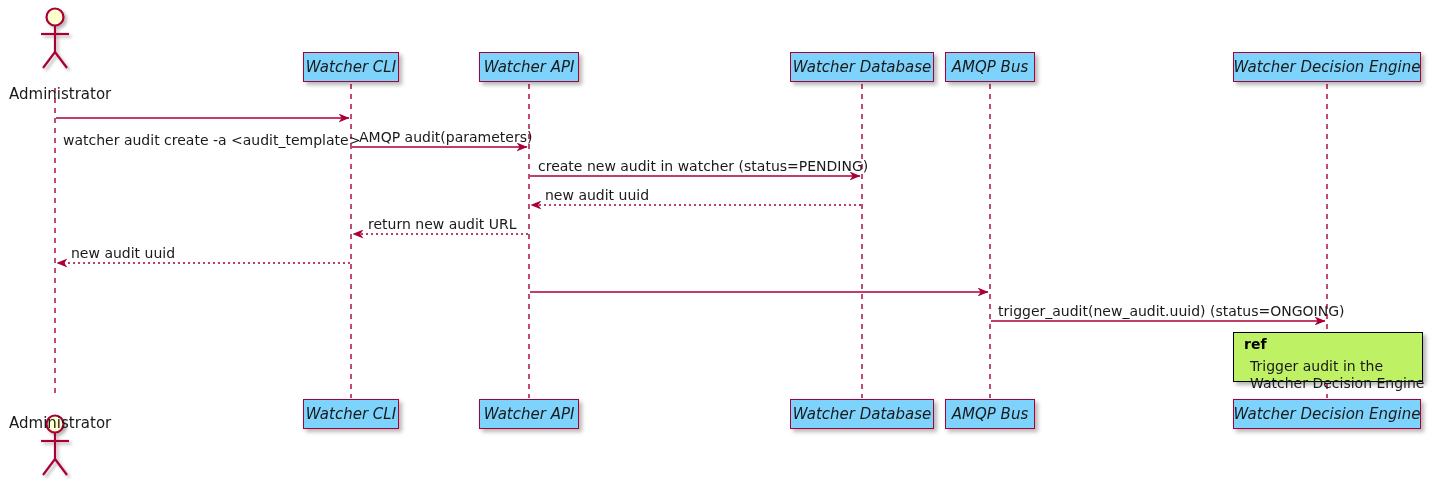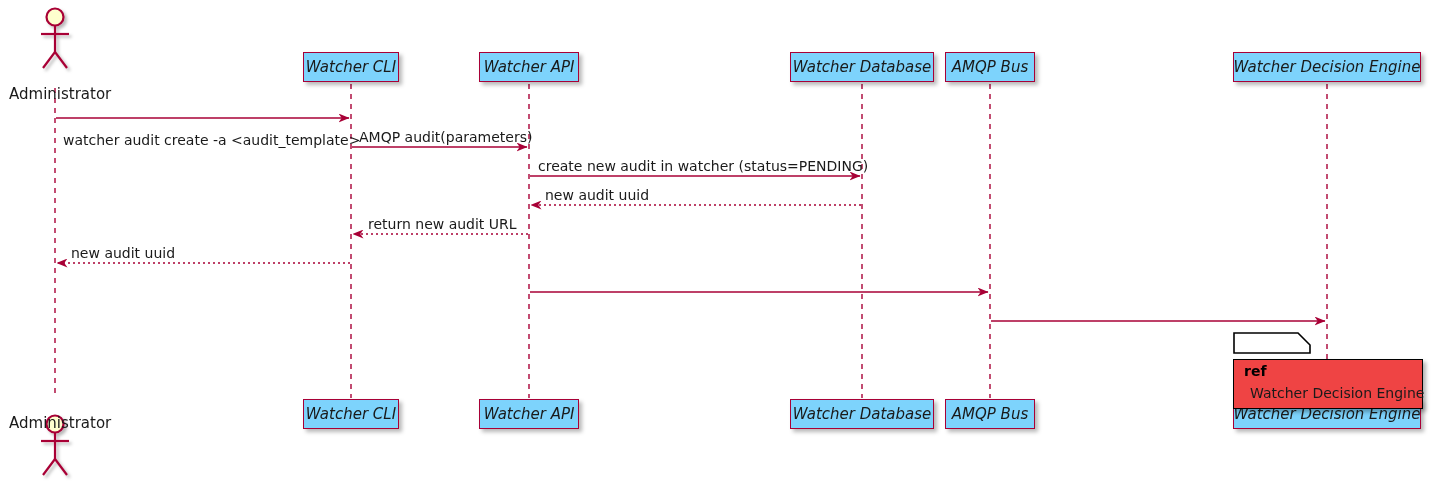--- a/index.html
+++ b/index.html
@@ -50,25 +50,24 @@
   }
   .msg-label {
     position: absolute;
     font-size: 14px;
     color: #1a1a1a;
     white-space: nowrap;
     line-height: 1;
   }
   .ref-frame {
     position: absolute;
-    background: #ef4444;
+    background: #bef264;
     border: 1.6px solid #000000;
     box-sizing: border-box;
     box-shadow: 3px 3px 4px rgba(0,0,0,0.30);
-    margin-top: 27px;
   }
   .ref-tab-label {
     position: absolute;
     font-size: 14px;
     font-weight: bold;
     color: #000000;
     left: 10px;
     top: 4px;
     line-height: 1;
   }
@@ -194,21 +193,23 @@
 
   <div class="msg-label" style="left:538px; top:159px;">create new audit in watcher (status=PENDING)</div>
 
   <div class="msg-label" style="left:545px; top:188px;">new audit uuid</div>
 
   <div class="msg-label" style="left:368px; top:217px;">return new audit URL</div>
 
   <div class="msg-label" style="left:71px; top:246px;">new audit uuid</div>
 
 
+  <div class="msg-label" style="left:998px; top:304px;">trigger_audit(new_audit.uuid) (status=ONGOING)</div>
 
   <div class="ref-frame" style="left:1233px; top:332px; width:190px; height:50px;">
     <span class="ref-tab-label">ref</span>
     <div class="ref-body">
+      <div>Trigger audit in the</div>
       <div>Watcher Decision Engine</div>
     </div>
   </div>
 
 </div>
 
 </body></html>

